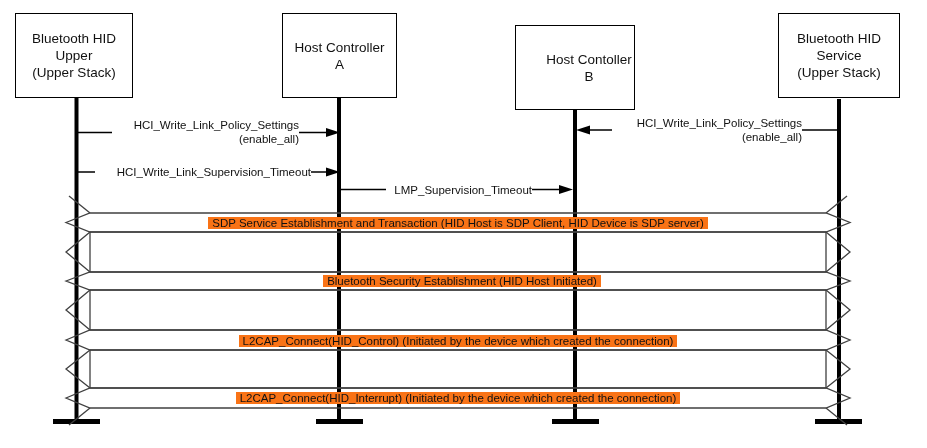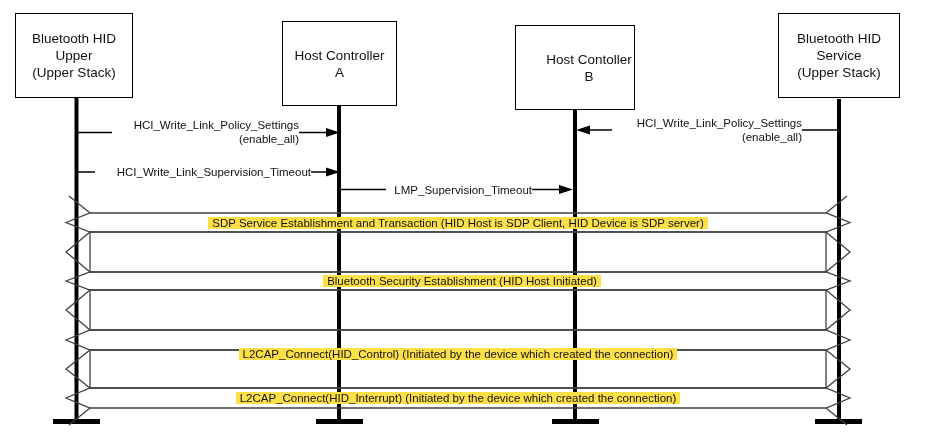--- a/index.html
+++ b/index.html
@@ -14,21 +14,21 @@
     text-align:center; font-size:13.5px; line-height:17px;
   }
   .msg-label {
     position:absolute; background:#fff; text-align:right;
     font-size:11.5px; line-height:14px; white-space:nowrap;
   }
   .band-label {
     position:absolute; text-align:center; font-size:11.5px; line-height:14px;
     white-space:nowrap;
   }
-  .band-label span { background:#fde047; padding:0 4px;text-align:right; }
+  .band-label span { background:#f97316; padding:0 4px;text-align:right; }
 </style>
 </head>
 <body>
 
 <div class="stage">
 
   <svg width="927" height="448" viewBox="0 0 927 448">
 
     <line x1="76.5" y1="98" x2="76.5" y2="421" stroke="#000" stroke-width="4"></line>
     <line x1="339" y1="97" x2="339" y2="421" stroke="#000" stroke-width="4"></line>
@@ -72,21 +72,21 @@
     <path d="M66 398 L90 388 L826 388 L850 398 L826 408 L90 408 Z" fill="none" stroke="#404040" stroke-width="1.3"></path>
     <path d="M90 408 L69 425" fill="none" stroke="#404040" stroke-width="1.3"></path>
     <path d="M826 408 L847 425" fill="none" stroke="#404040" stroke-width="1.3"></path>
   </svg>
 
   <div class="actor" style="left:15px; top:13px; width:118px; height:85px;">
     <div>Bluetooth HID</div>
     <div>Upper</div>
     <div>(Upper Stack)</div>
   </div>
-  <div class="actor" style="left:282px; top:21px; width:115px; height:85px;">
+  <div class="actor" style="left:282px; top:13px; width:115px; height:85px;">
     <div>Host Controller</div>
     <div>A</div>
   </div>
   <div class="actor" style="left:515px; top:25px; width:120px; height:85px;padding-left:28px;">
     <div>Host Contoller</div>
     <div>B</div>
   </div>
   <div class="actor" style="left:778px; top:13px; width:122px; height:85px;">
     <div>Bluetooth HID</div>
     <div>Service</div>
@@ -107,20 +107,20 @@
     <div>HCI_Write_Link_Policy_Settings</div>
     <div>(enable_all)</div>
   </div>
 
   <div class="band-label" style="left:120px; top:215.5px; width:676px;">
     <span>SDP Service Establishment and Transaction  (HID Host is SDP Client, HID Device is SDP server)</span>
   </div>
   <div class="band-label" style="left:124px; top:274px; width:676px;">
     <span>Bluetooth Security Establishment (HID Host Initiated)</span>
   </div>
-  <div class="band-label" style="left:120px; top:347px; width:676px;">
+  <div class="band-label" style="left:120px; top:334px; width:676px;">
     <span>L2CAP_Connect(HID_Control) (Initiated by the device which created the connection)</span>
   </div>
   <div class="band-label" style="left:120px; top:391px; width:676px;">
     <span>L2CAP_Connect(HID_Interrupt) (Initiated by the device which created the connection)</span>
   </div>
 
 </div>
 
 </body></html>

